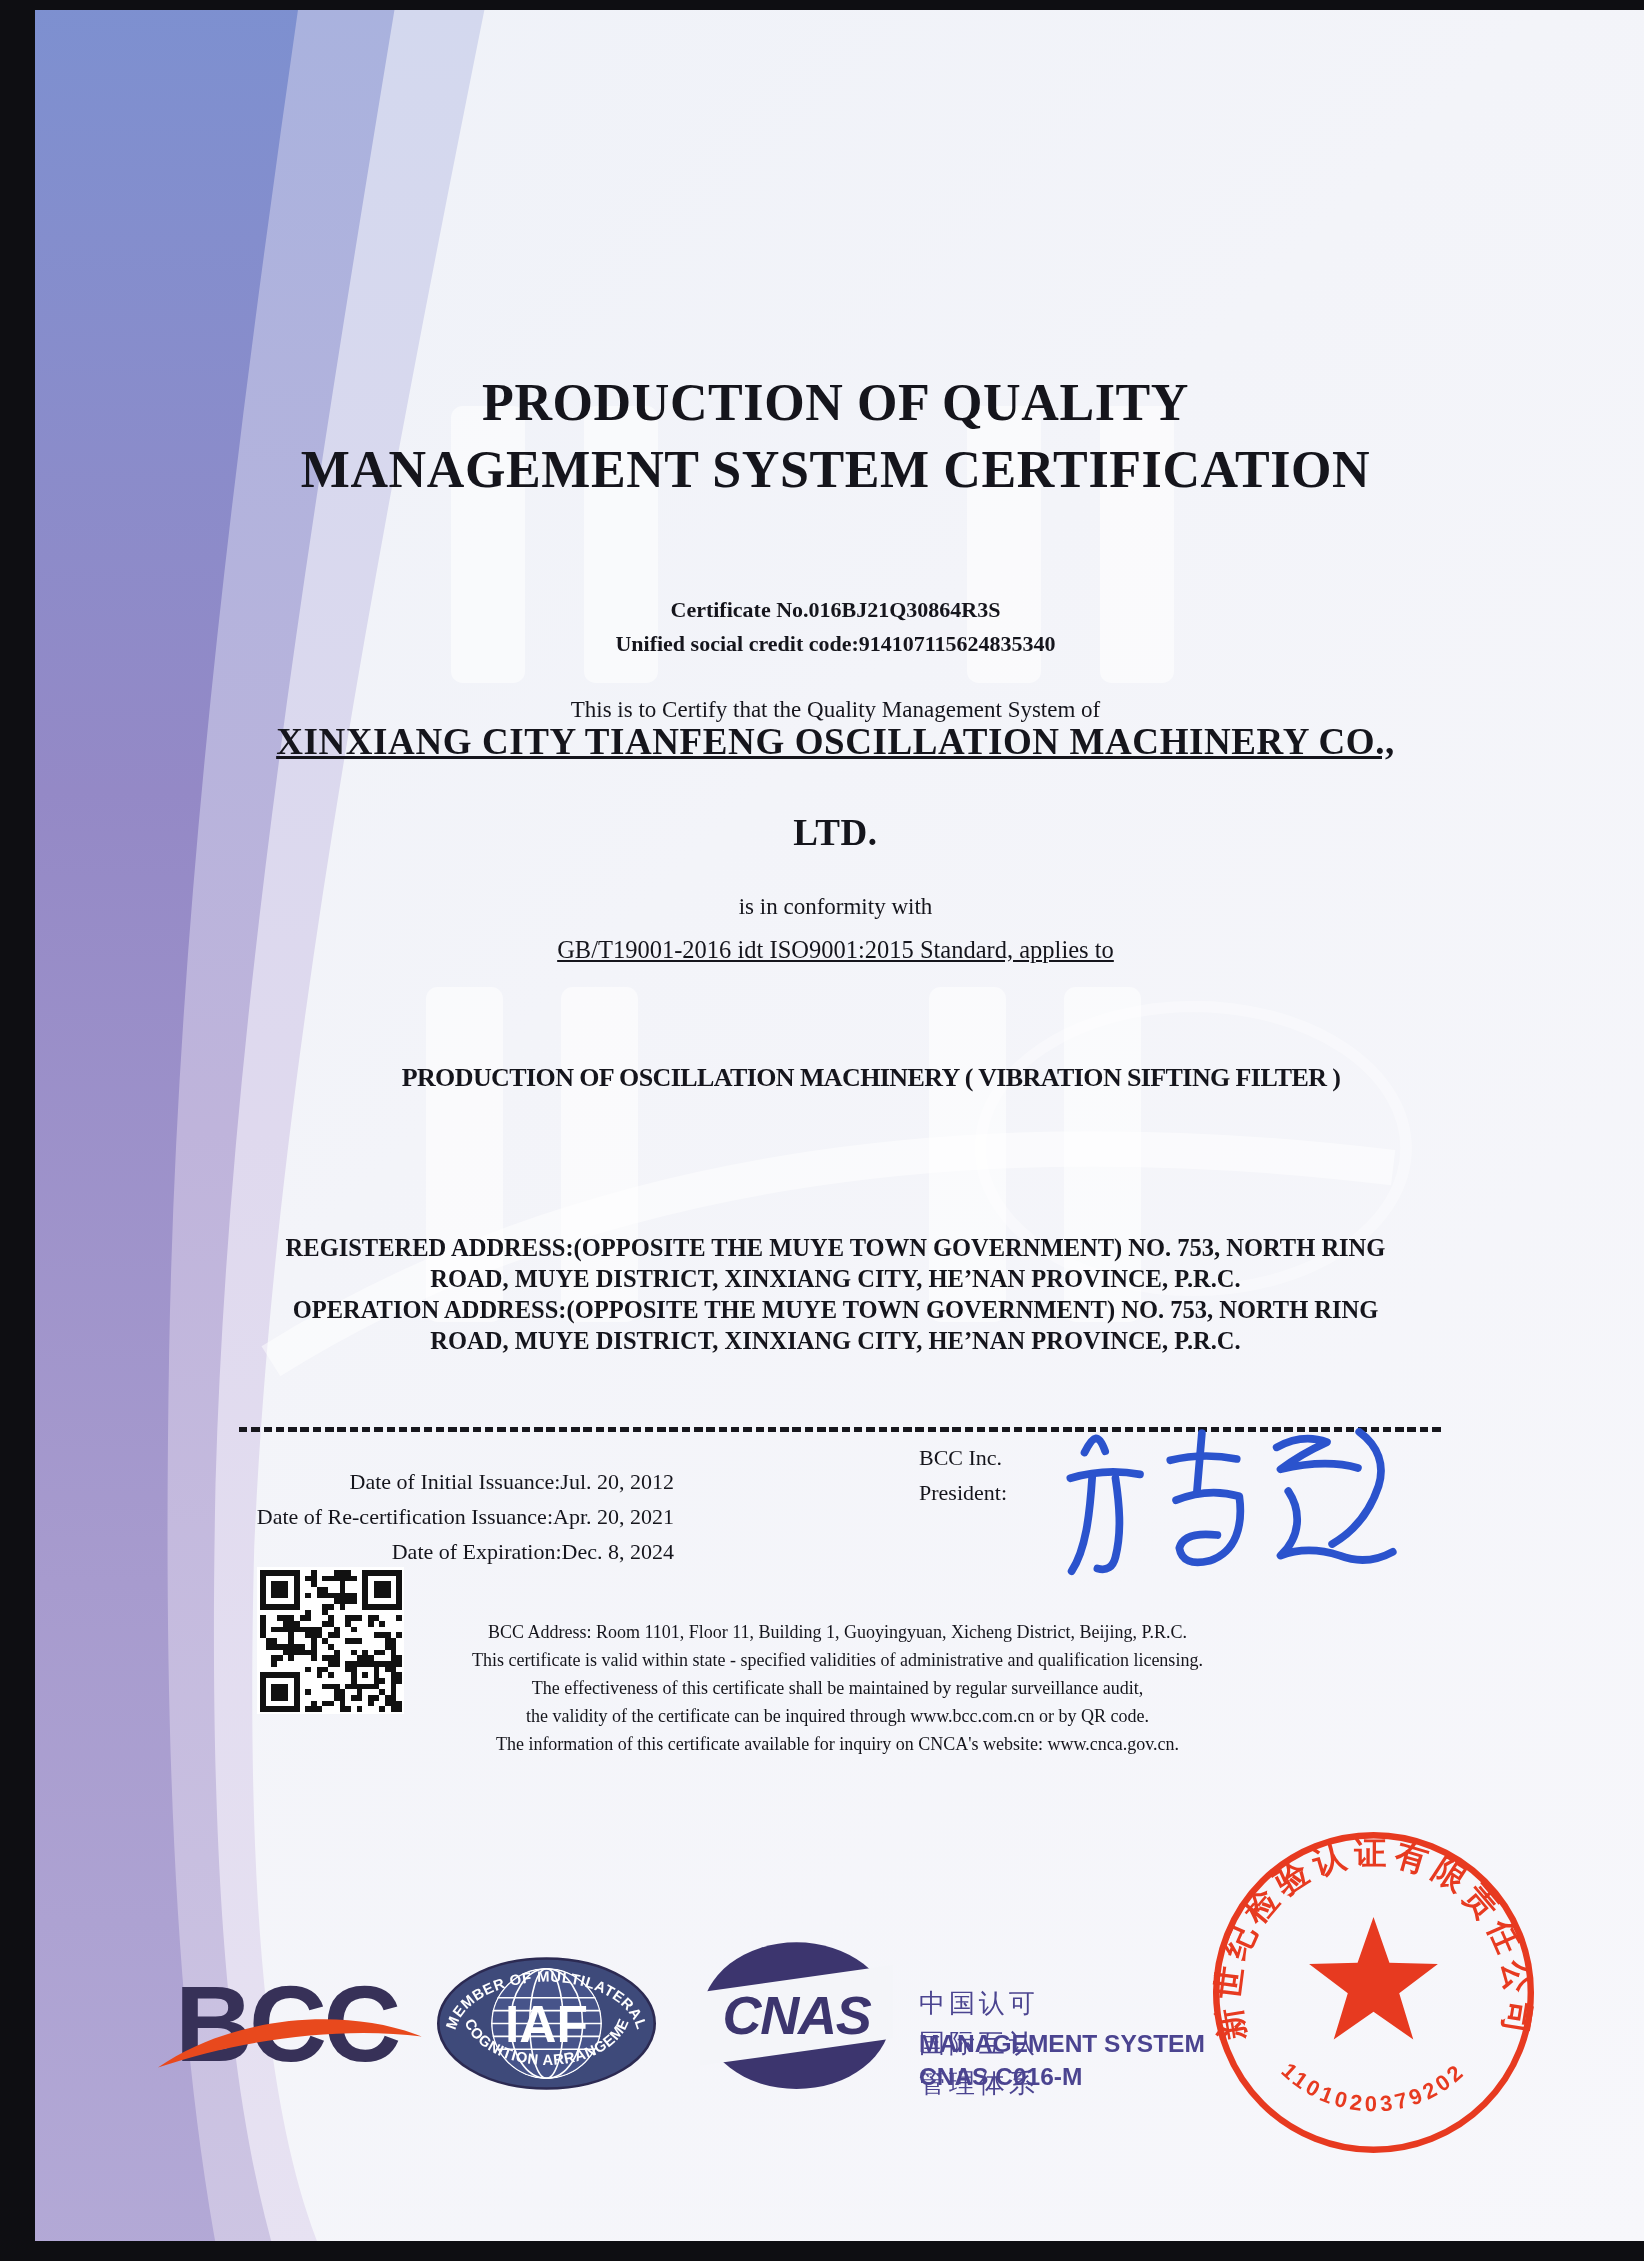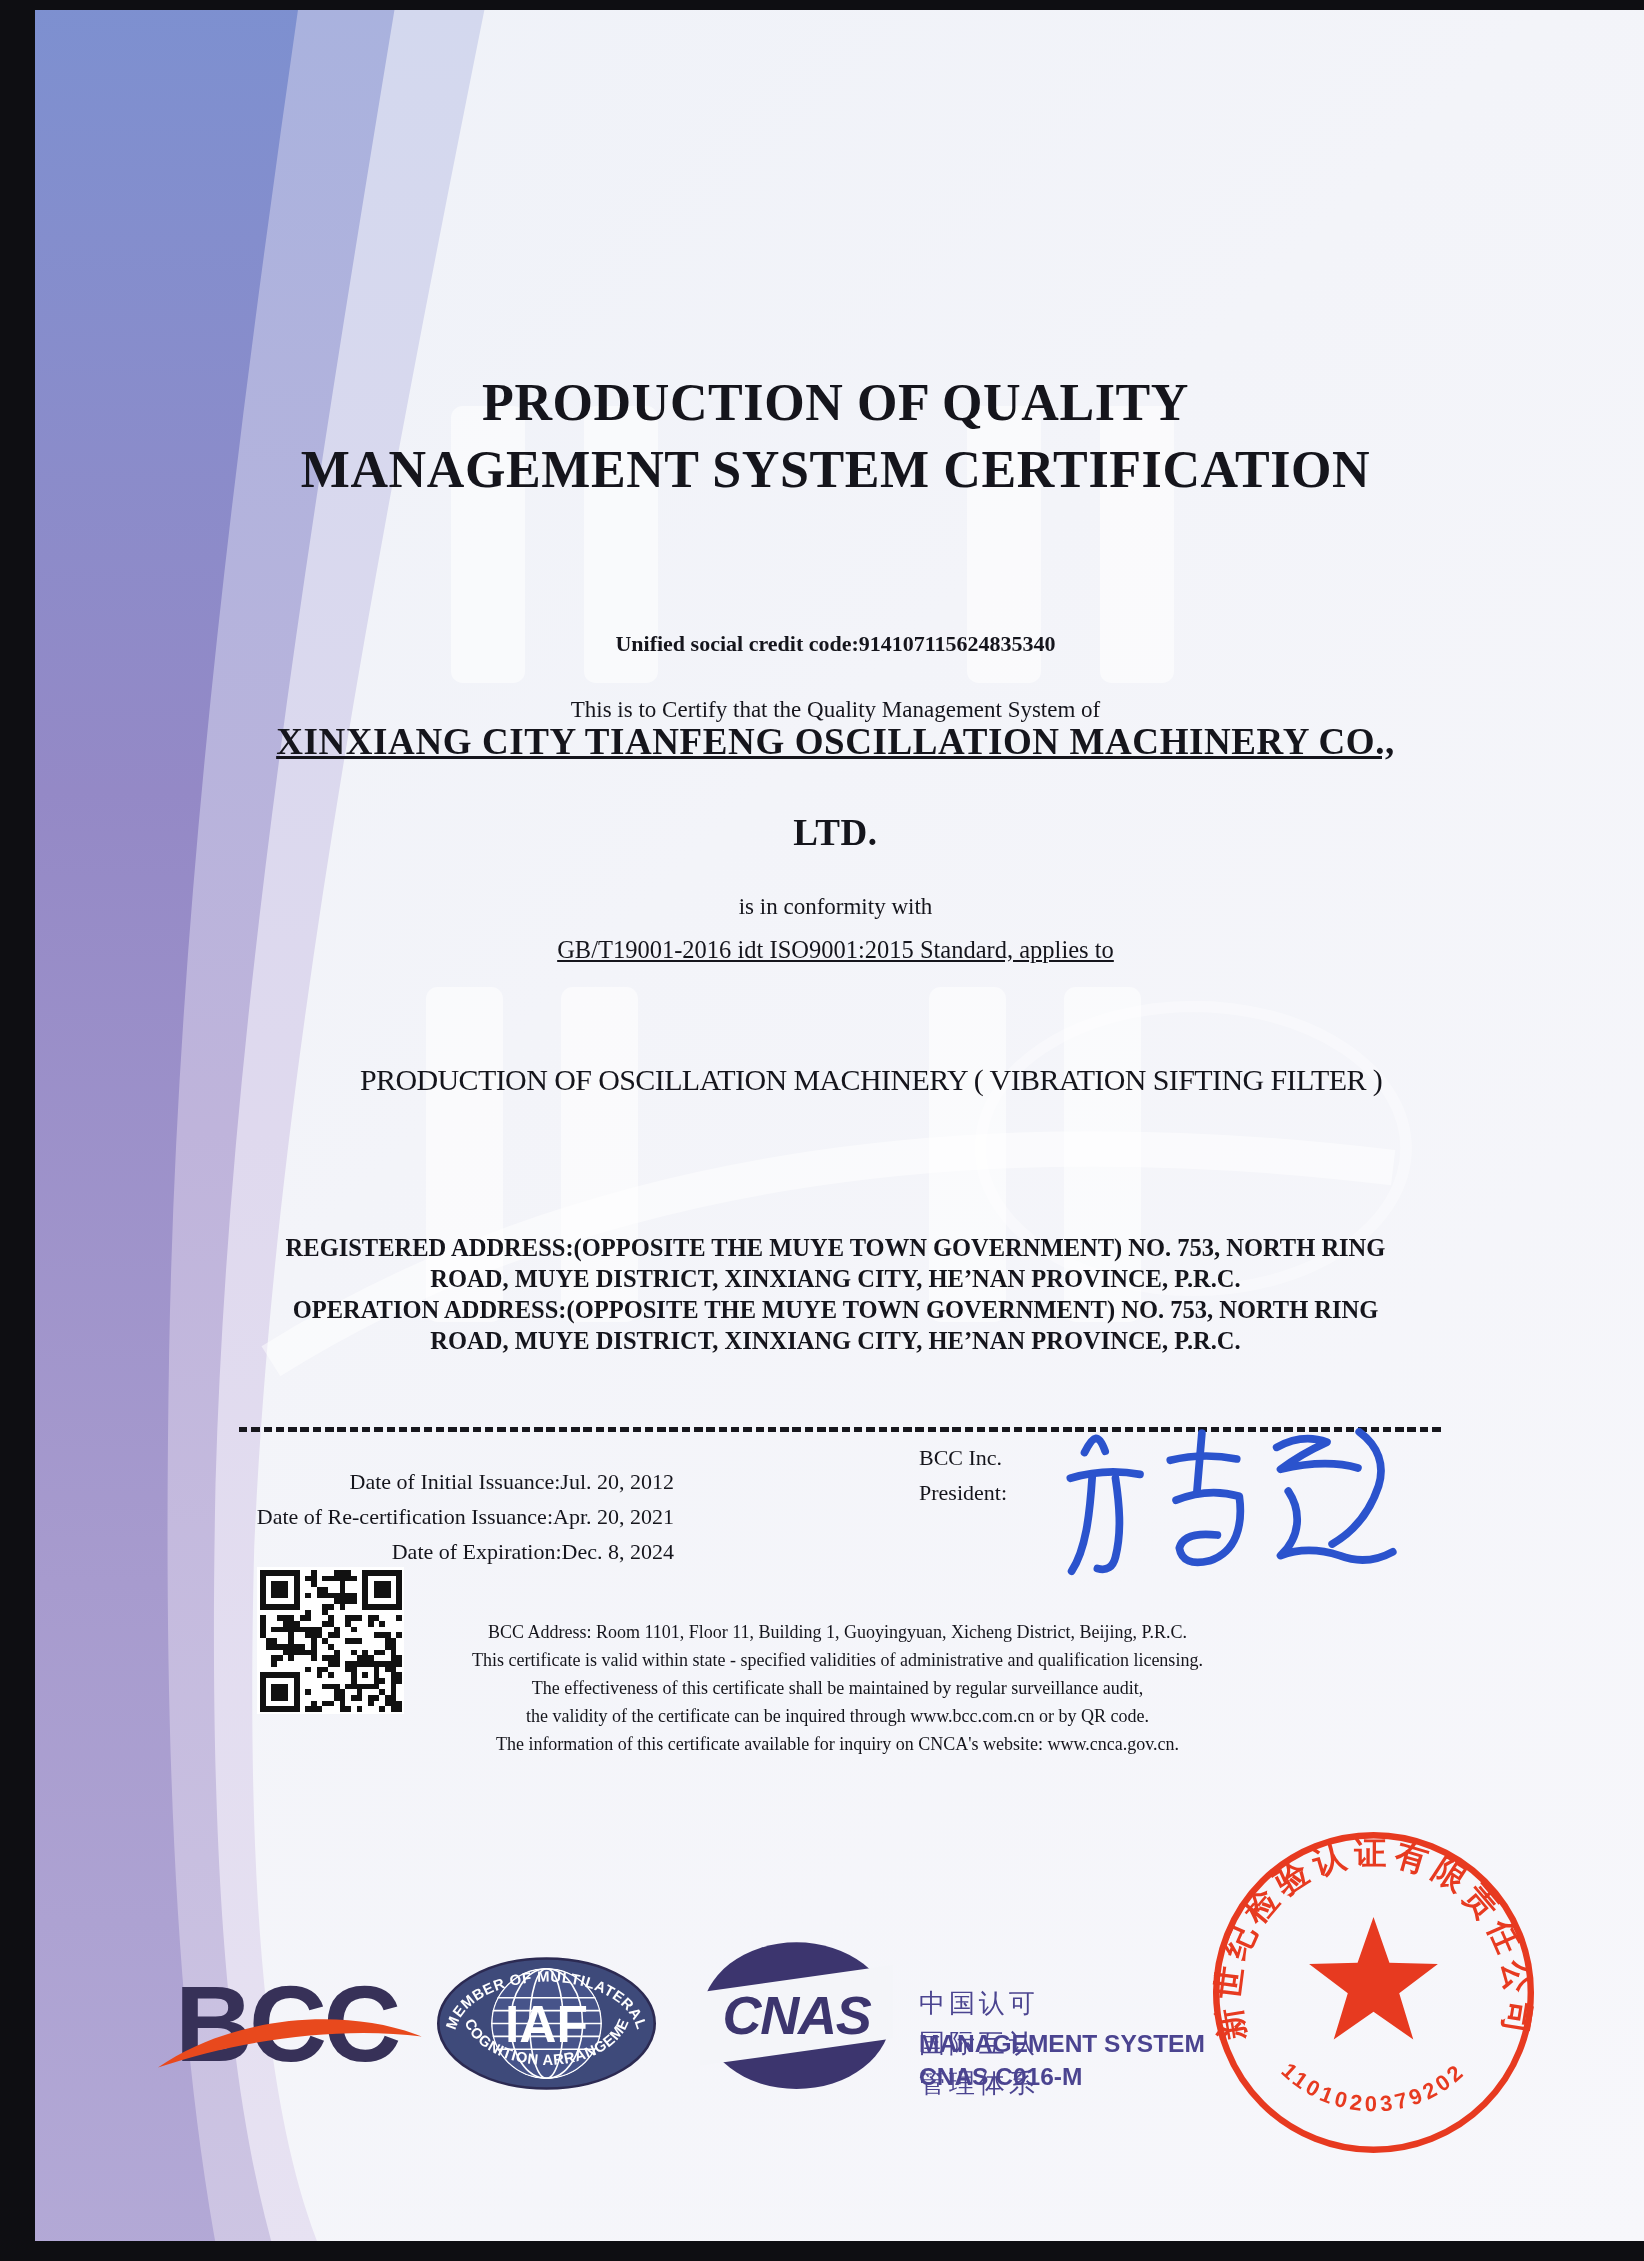--- a/index.html
+++ b/index.html
@@ -7,21 +7,21 @@
        font-family:"Liberation Serif",serif;color:#15151c;overflow:hidden;}
   .abs{position:absolute;}
   .page{position:absolute;inset:0;background:linear-gradient(135deg,#eef1f8 0%,#f3f4f9 40%,#f7f7fb 100%);}
   .edge{background:#0e0e12;position:absolute;}
   .ctr{left:71px;right:45px;text-align:center;}
   .title{font-size:52px;font-weight:bold;letter-spacing:0.6px;line-height:67px;}
   .certno{font-size:22px;font-weight:bold;}
   .plain36{font-size:23px;}
   .company{font-size:37px;font-weight:bold;letter-spacing:0.6px;}
   .standard{font-size:24.5px;}
-  .scope{font-size:30px;font-weight:400;letter-spacing:-0.6px;}
+  .scope{font-size:26px;font-weight:700;letter-spacing:-0.6px;}
   .addr{font-size:24.5px;font-weight:bold;line-height:31px;}
   .dates{font-size:22px;line-height:35px;text-align:right;}
   .iss{font-size:22px;line-height:35px;text-align:left;}
   .fine{font-size:18px;line-height:28px;text-align:center;margin-top:46px;}
   .dash{height:4.5px;background:repeating-linear-gradient(90deg,#17171d 0 8.4px,transparent 8.4px 12.3px);}
   .wm{position:absolute;background:rgba(255,255,255,.55);border-radius:11.6px;}
   .cn-block{font-size:26px;line-height:26px;color:#4b4490;letter-spacing:3.9px;text-align:left;}
   .acc-en{font-size:24.5px;font-weight:bold;color:#4b4490;font-family:"Liberation Sans",sans-serif;text-align:left;}
   .bcc-word{font-family:"Liberation Sans",sans-serif;font-weight:800;font-size:108px;
             color:#373158;letter-spacing:-3.9px;line-height:90px;}
@@ -71,20 +71,21 @@
 
   <div class="edge" style="left:0;top:0;width:35px;height:2261px;"></div>
   <div class="edge" style="left:0;top:0;width:1645px;height:10.3px;"></div>
   <div class="edge" style="left:0;top:2241px;width:1645px;height:20.6px;"></div>
 
   <div class="abs ctr title" style="top:369px;">
     <div>PRODUCTION OF QUALITY</div>
     <div>MANAGEMENT SYSTEM CERTIFICATION</div>
   </div>
 
+  <div class="abs ctr certno" style="top:597px;">Certificate No.016BJ21Q30864R3S</div>
   <div class="abs ctr certno" style="top:631px;">Unified social credit code:914107115624835340</div>
 
   <div class="abs ctr plain36" style="top:697px;">This is to Certify that the Quality Management System of</div>
 
   <div class="abs ctr company" style="top:720px;text-decoration:underline;">XINXIANG CITY TIANFENG OSCILLATION MACHINERY CO.,</div>
   <div class="abs ctr company" style="top:811px;">LTD.</div>
 
   <div class="abs ctr plain36" style="top:894px;">is in conformity with</div>
   <div class="abs ctr standard" style="top:936px;text-decoration:underline;">GB/T19001-2016 idt ISO9001:2015 Standard, applies to</div>
 

